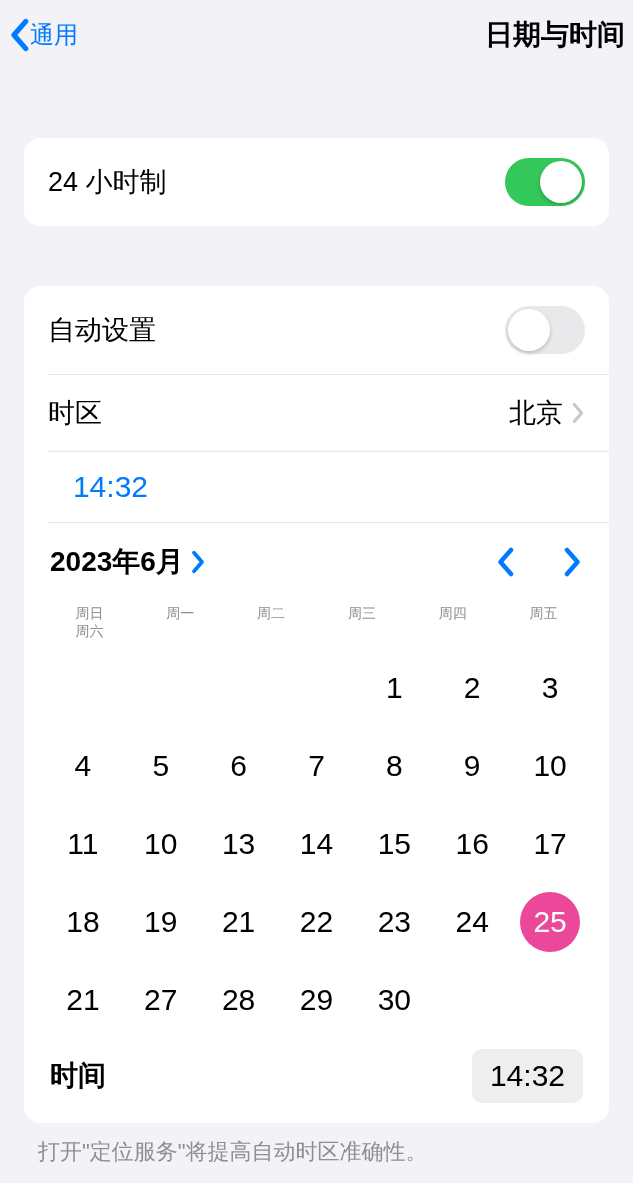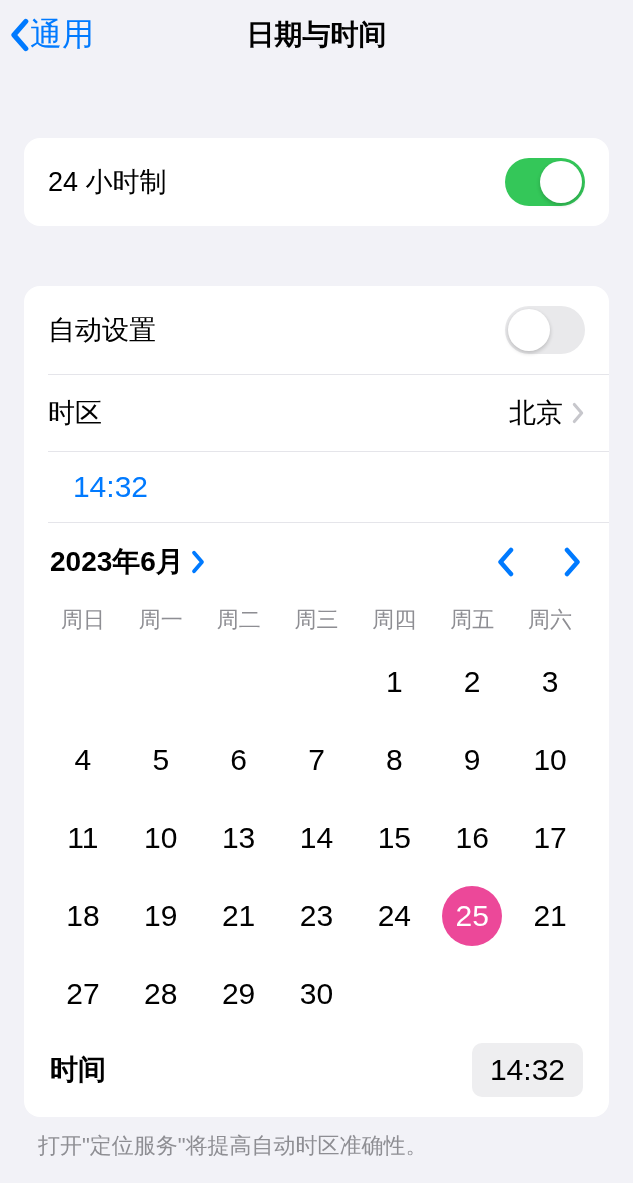--- a/index.html
+++ b/index.html
@@ -13,28 +13,28 @@
     .nav {
       display: flex;
       align-items: center;
       height: 70px;
       position: relative;
     }
     .back {
       display: flex;
       align-items: center;
       color: #007aff;
-      font-size: 32px;
+      font-size: 24px;
       padding-left: 8px;
     }
     .back svg { width: 22px; height: 34px; }
     .title {
       position: absolute;
-      left: 0; right: 0;
-      text-align: center;
+      left: 0; right: 8px;
+      text-align: right;
       font-size: 28px;
       font-weight: 600;
       pointer-events: none;
     }
     .group {
       background: #fff;
       border-radius: 16px;
       margin: 0 24px;
     }
     .group-1 { margin-top: 68px; text-align: center; }
@@ -92,24 +92,24 @@
       align-items: center;
       font-size: 28px;
       font-weight: 600;
       gap: 6px;
     }
     .month-btn svg { width: 16px; height: 24px; }
     .nav-arrows { display: flex; gap: 48px; }
     .nav-arrows svg { width: 20px; height: 30px; }
     .weekdays {
       display: grid;
-      grid-template-columns: repeat(7, 1fr);
+      grid-template-columns: repeat(6, 1fr);
       text-align: center;
       color: #8e8e93;
-      font-size: 22px;
+      font-size: 14px;
       padding: 14px 0 8px;
     }
     .days {
       display: grid;
       grid-template-columns: repeat(7, 1fr);
     }
     .day {
       height: 78px;
       display: flex;
       align-items: center;
@@ -276,20 +276,23 @@
         <div class="day">
           <span>18</span>
         </div>
         <div class="day">
           <span>19</span>
         </div>
         <div class="day">
           <span>21</span>
         </div>
         <div class="day">
+          <span>22</span>
+        </div>
+        <div class="day">
           <span>23</span>
         </div>
         <div class="day">
           <span>24</span>
         </div>
         <div class="day sel">
           <span>25</span>
         </div>
         <div class="day">
           <span>21</span>

